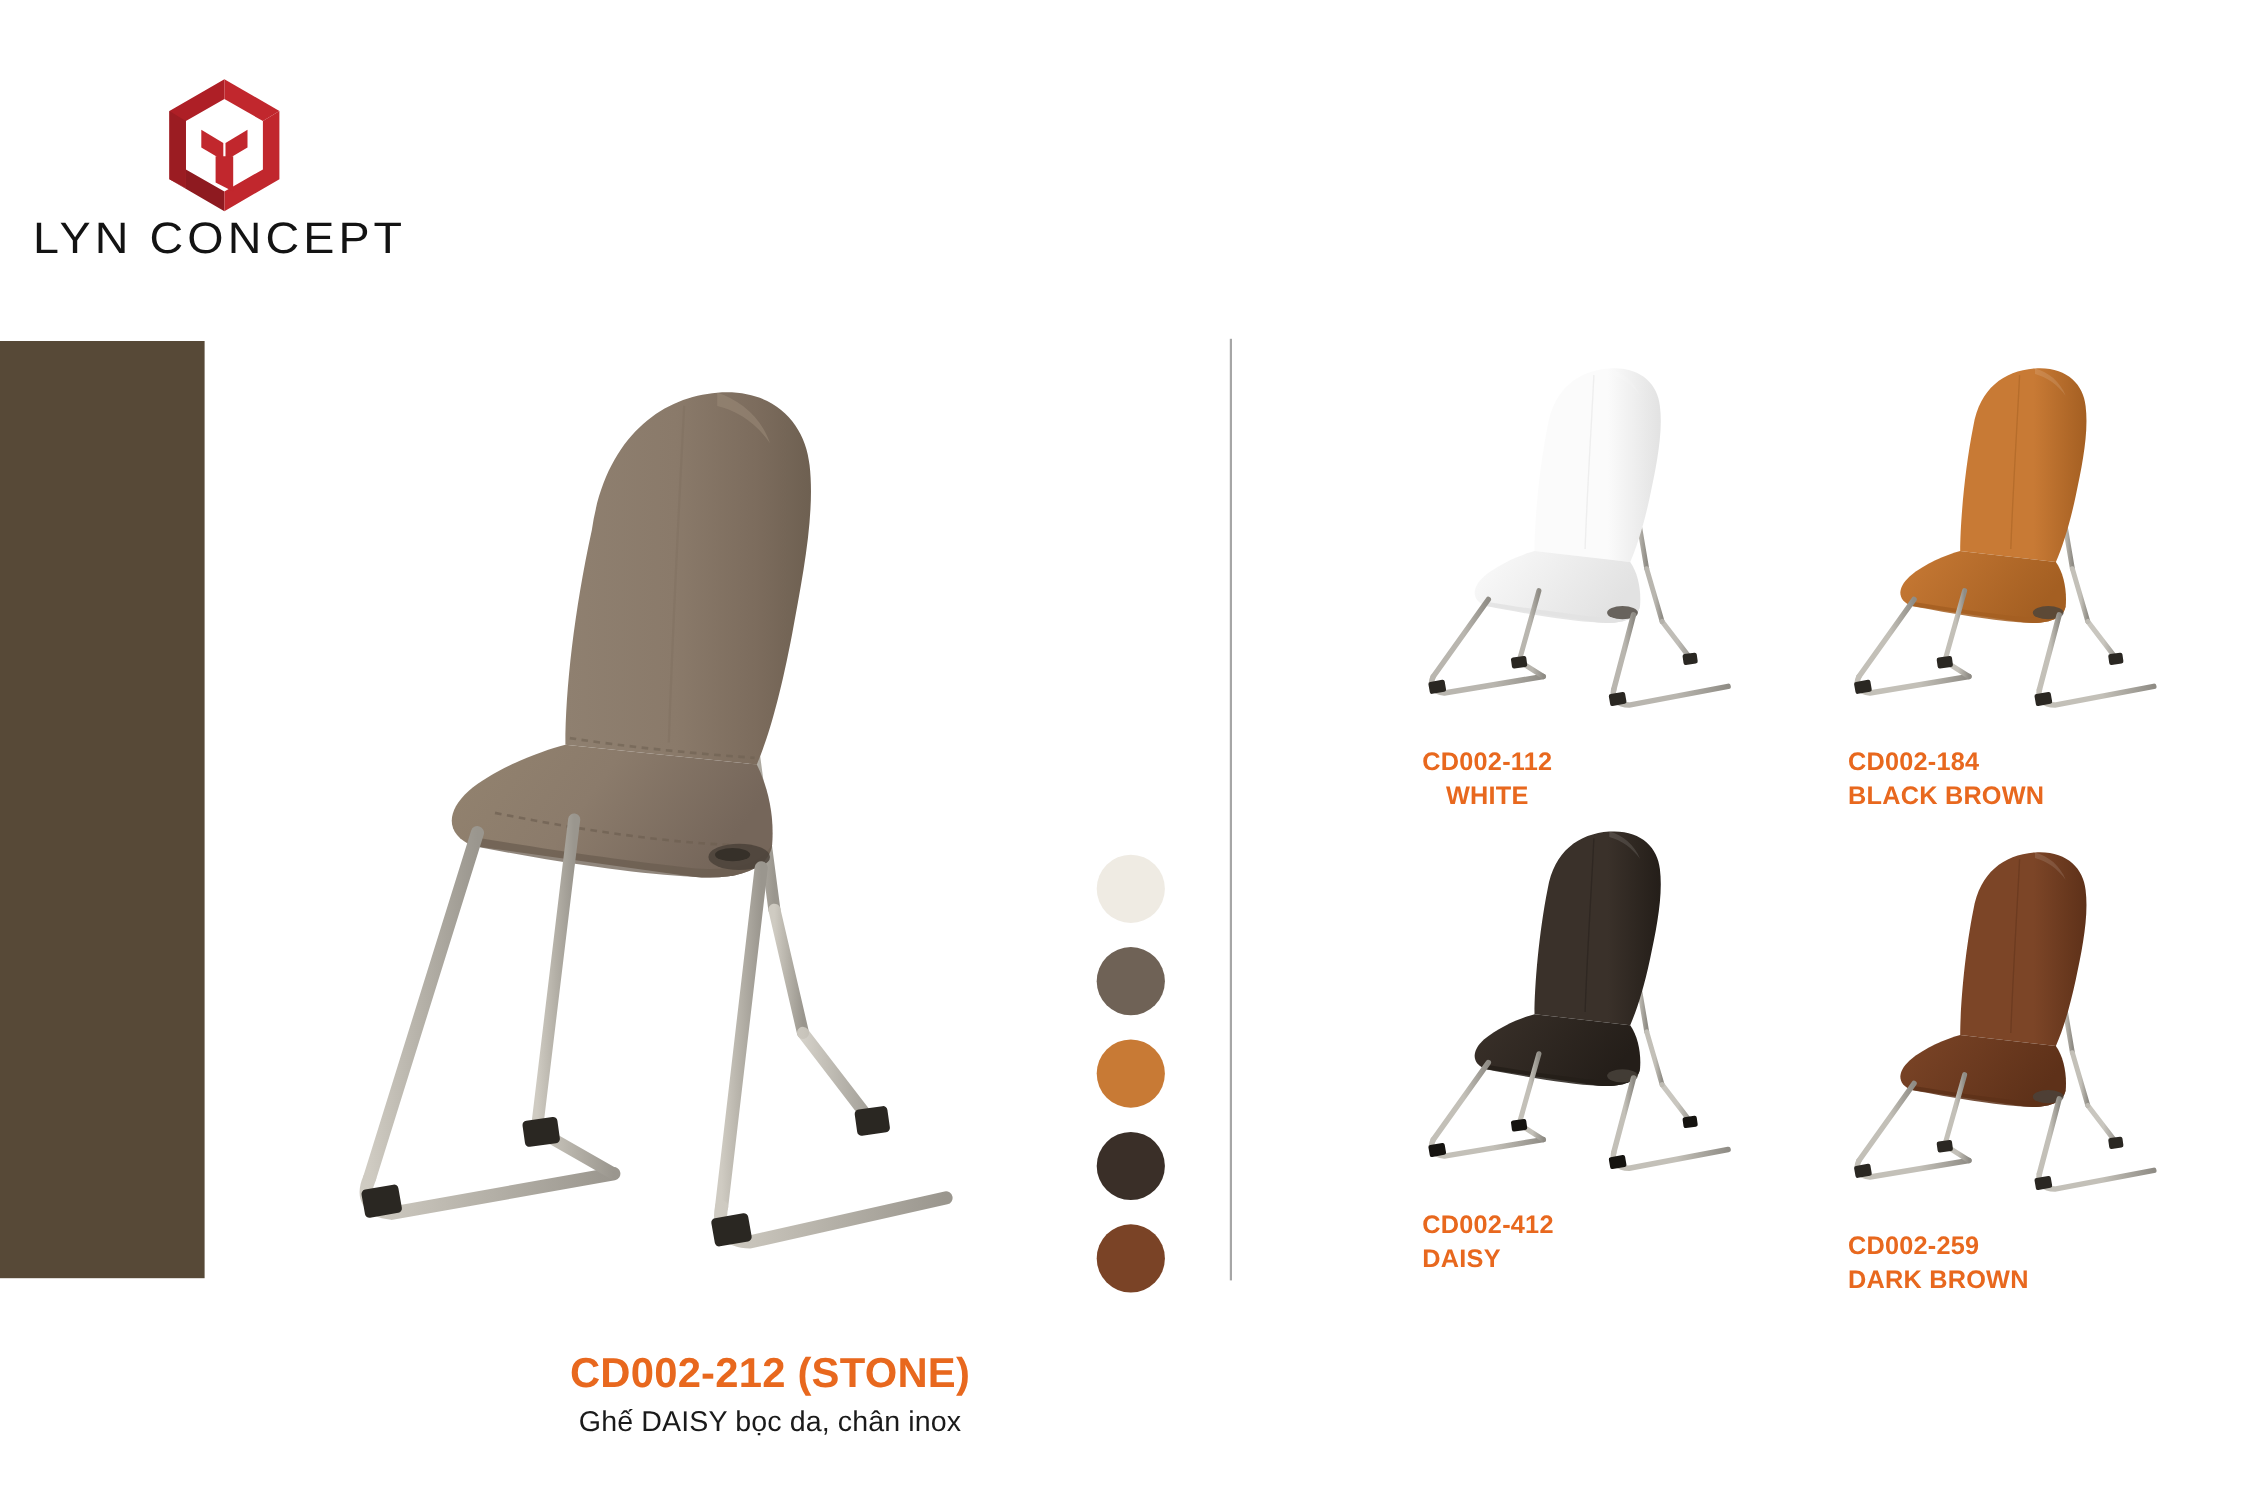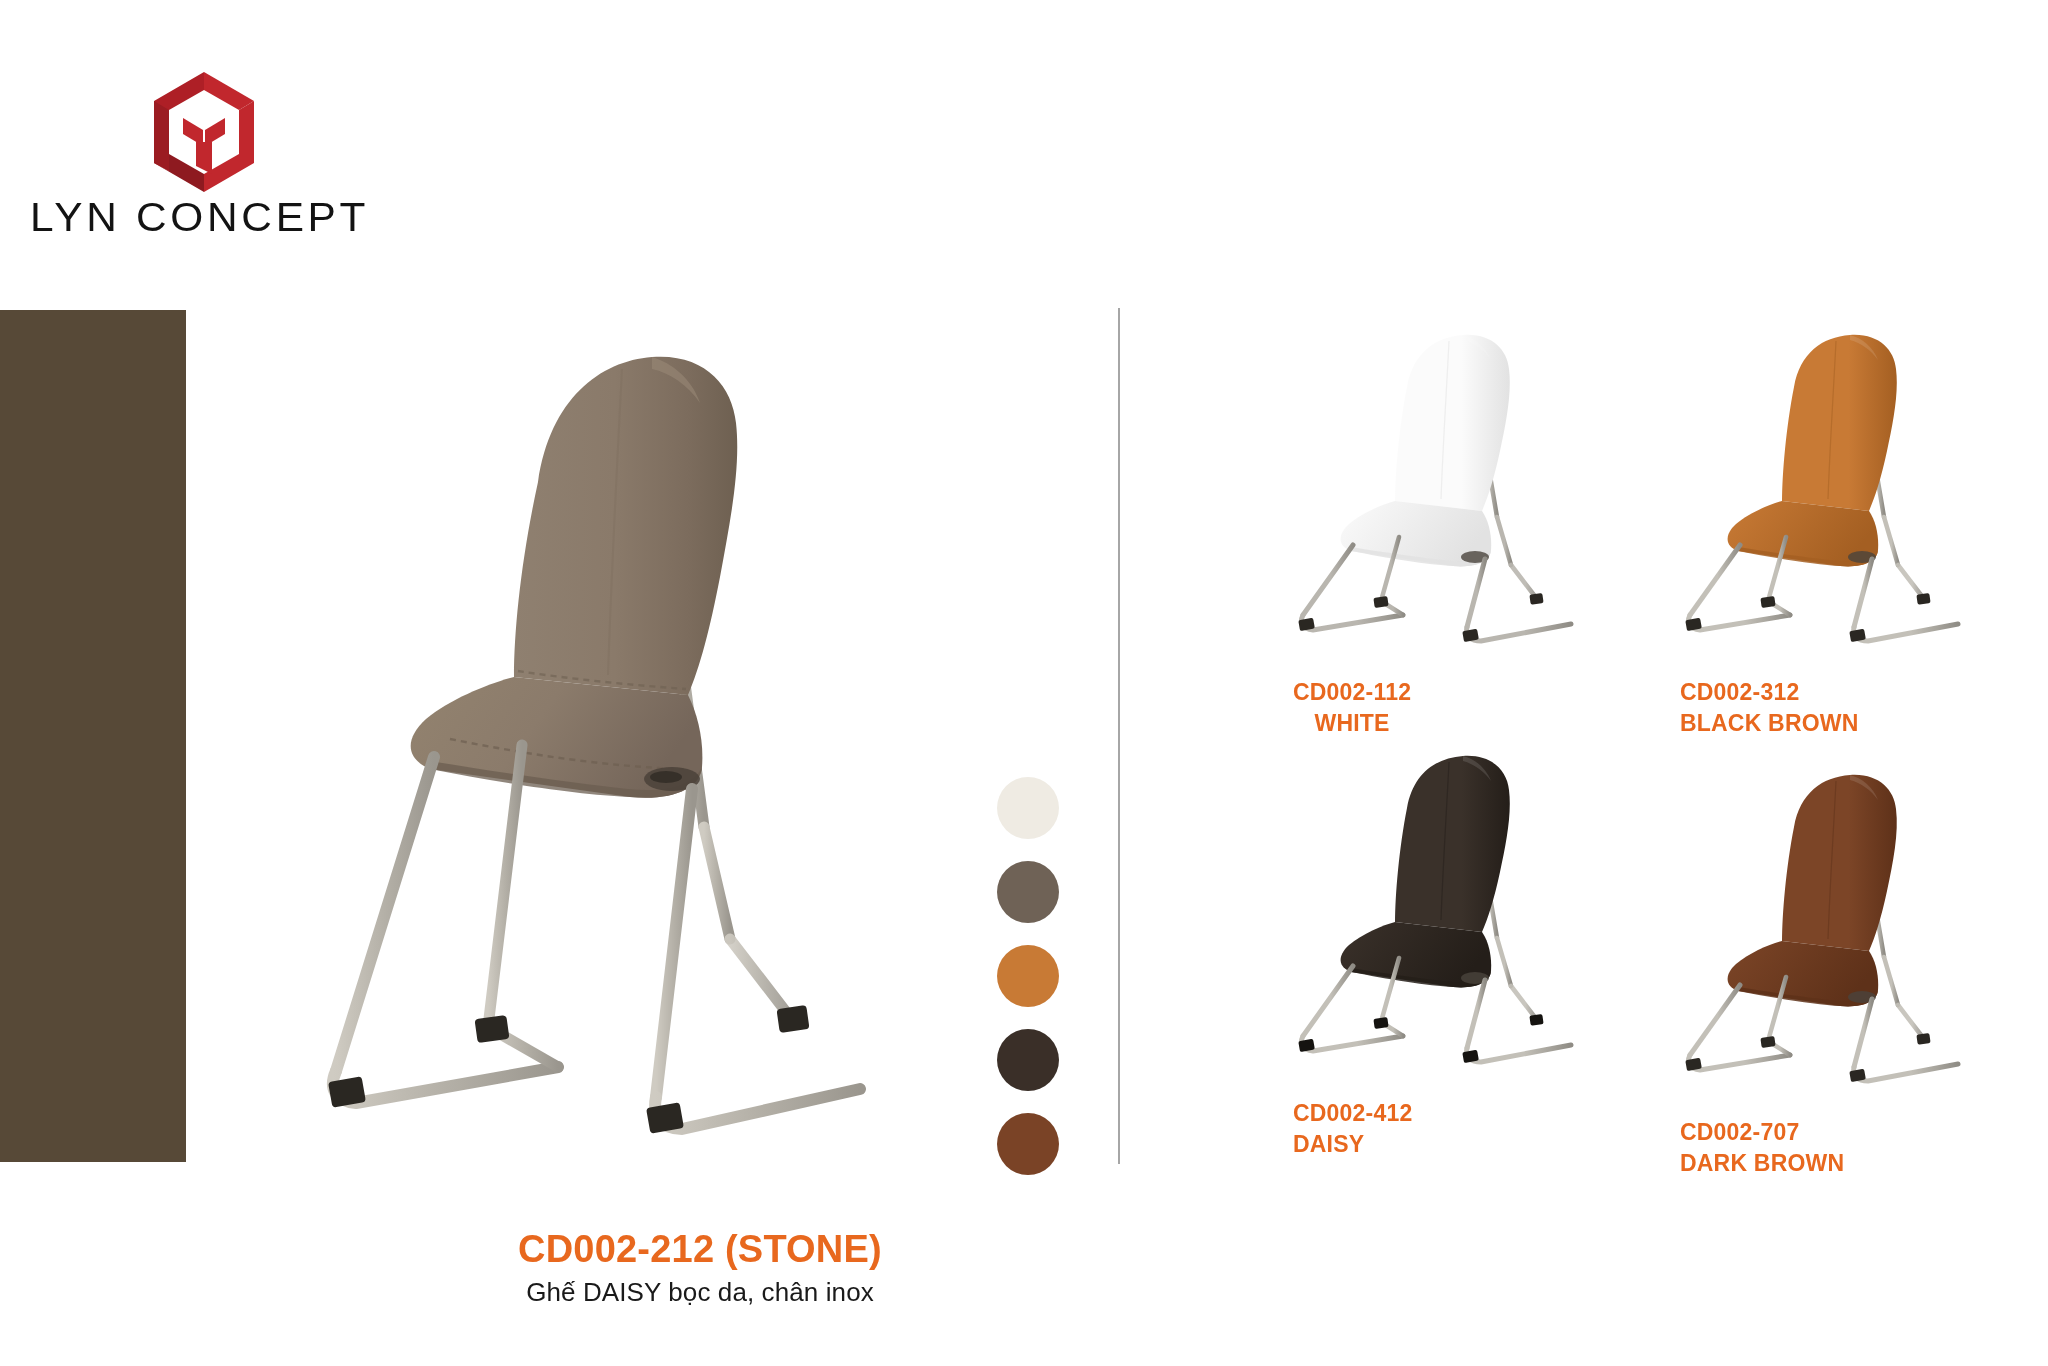--- a/index.html
+++ b/index.html
@@ -421,21 +421,21 @@
       <path d="M226 238 L252 272" stroke-width="4.6" opacity="0.9"></path>
     </g>
 
     <rect x="14" y="292" width="15" height="11" rx="2" fill="#2a2722" transform="rotate(-10 21 297)"></rect>
     <rect x="89" y="270" width="14" height="10" rx="2" fill="#2a2722" transform="rotate(-8 96 275)"></rect>
     <rect x="178" y="303" width="15" height="11" rx="2" fill="#2a2722" transform="rotate(-10 185 308)"></rect>
     <rect x="245" y="267" width="13" height="10" rx="2" fill="#2a2722" transform="rotate(-8 251 272)"></rect>
   </svg>
       </div>
     <div class="variant-label" style="color: rgb(232, 104, 30);">
-      <span class="code">CD002-312</span>
+      <span class="code">CD002-184</span>
       <span class="name">BLACK BROWN</span>
     </div>
   </div>
 
   <div class="variant" id="variant-2">
     <div class="variant-img">
   <svg viewBox="0 0 320 330" xmlns="http://www.w3.org/2000/svg">
     <defs>
       <linearGradient id="bk2" x1="0" y1="0" x2="1" y2="0">
         <stop offset="0%" stop-color="#3A312A"></stop>
@@ -575,18 +575,18 @@
       <path d="M226 238 L252 272" stroke-width="4.6" opacity="0.9"></path>
     </g>
 
     <rect x="14" y="292" width="15" height="11" rx="2" fill="#2a2722" transform="rotate(-10 21 297)"></rect>
     <rect x="89" y="270" width="14" height="10" rx="2" fill="#2a2722" transform="rotate(-8 96 275)"></rect>
     <rect x="178" y="303" width="15" height="11" rx="2" fill="#2a2722" transform="rotate(-10 185 308)"></rect>
     <rect x="245" y="267" width="13" height="10" rx="2" fill="#2a2722" transform="rotate(-8 251 272)"></rect>
   </svg>
       </div>
     <div class="variant-label" style="color: rgb(232, 104, 30);">
-      <span class="code">CD002-707</span>
+      <span class="code">CD002-259</span>
       <span class="name">DARK BROWN</span>
     </div>
   </div>
 
 </div>
 
 </body></html>

